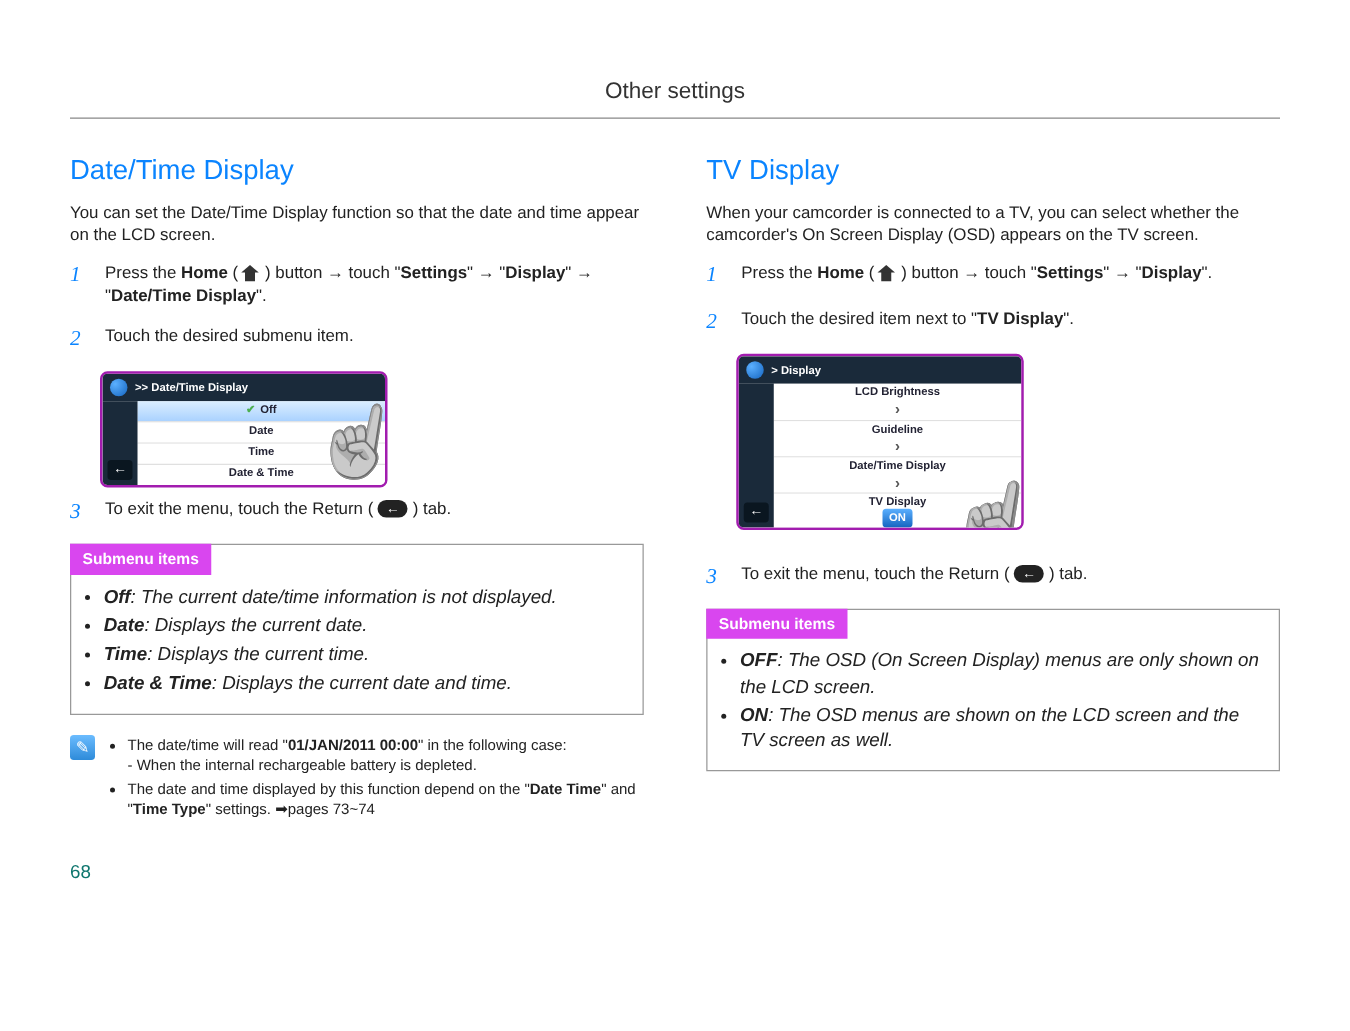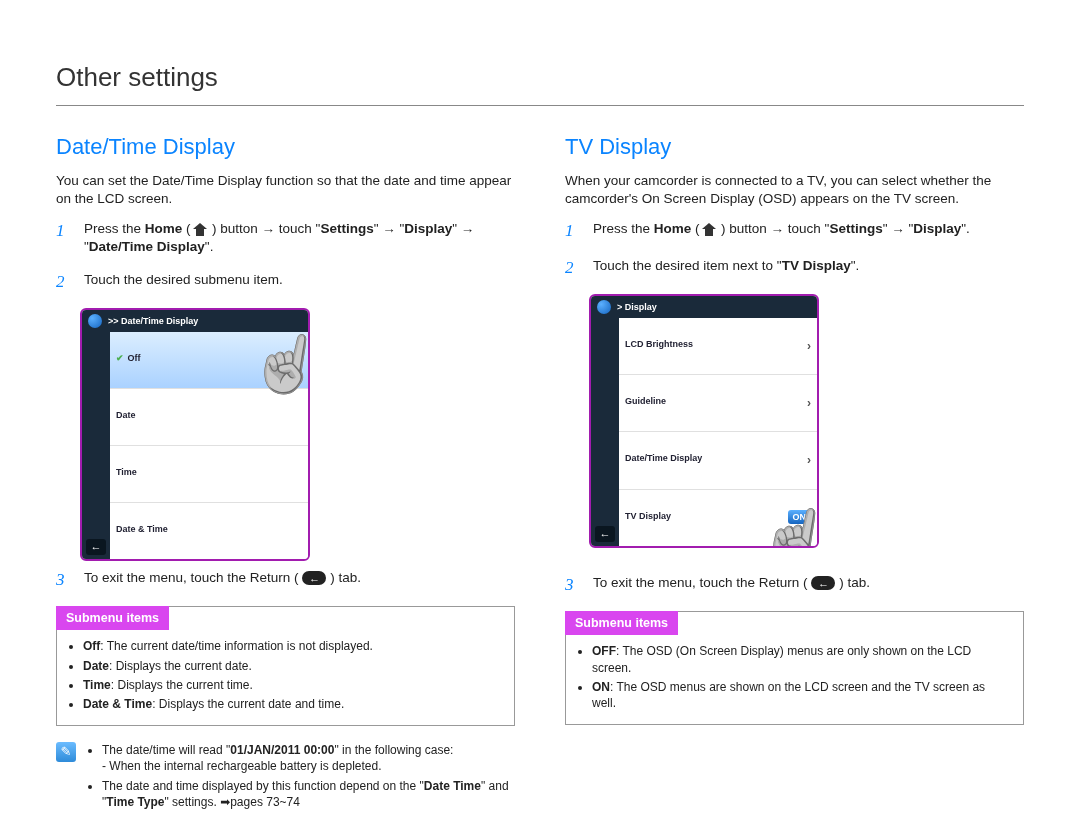--- a/index.html
+++ b/index.html
@@ -11,22 +11,22 @@
     line-height: 1.35;
   }
   .page {
     width: 1080px;
     height: 825px;
     box-sizing: border-box;
     padding: 60px 56px 30px 56px;
     position: relative;
   }
   .header-title {
-    text-align: left;
-    font-size: 26px;
+    text-align: center;
+    font-size: 18px;
     color: #333;
     font-weight: 400;
     padding-bottom: 10px;
     border-bottom: 1px solid #888;
     margin-bottom: 20px;
   }
   .columns {
     display: flex;
     gap: 50px;
   }
@@ -149,29 +149,30 @@
     color: #fff;
     font-size: 11px;
     text-align: center;
     line-height: 14px;
   }
   .lcd-list {
     margin-left: 28px;
   }
   .lcd-row {
     display: flex;
-    align-items: flex-start;
+    align-items: center;
     justify-content: space-between;
-    padding: 20px 6px;
+    padding: 0 6px;
     font-size: 9px;
     font-weight: bold;
     color: #223;
     border-bottom: 1px solid #e0e0e0;
     min-height: 16px;
     background: #fff;
+    flex-direction: column;
   }
   .lcd-row.selected {
     background: linear-gradient(#dbeeff, #aad2ff);
   }
   .lcd-row .check {
     color: #4caf50;
     margin-right: 4px;
   }
   .lcd-row .chev {
     font-size: 12px;
@@ -210,22 +211,23 @@
     padding: 4px 10px;
     display: inline-block;
     margin: -1px 0 0 -1px;
   }
   .subbox ul {
     padding: 8px 14px 10px 26px;
     margin: 0;
   }
   .subbox li {
     margin-bottom: 3px;
-    font-size: 12px;
+    font-size: 15px;
     list-style-type: disc;
+    font-style: italic;
   }
 
   
   .note {
     display: flex;
     gap: 10px;
     margin-top: 16px;
     font-size: 12px;
   }
   .note-icon {

